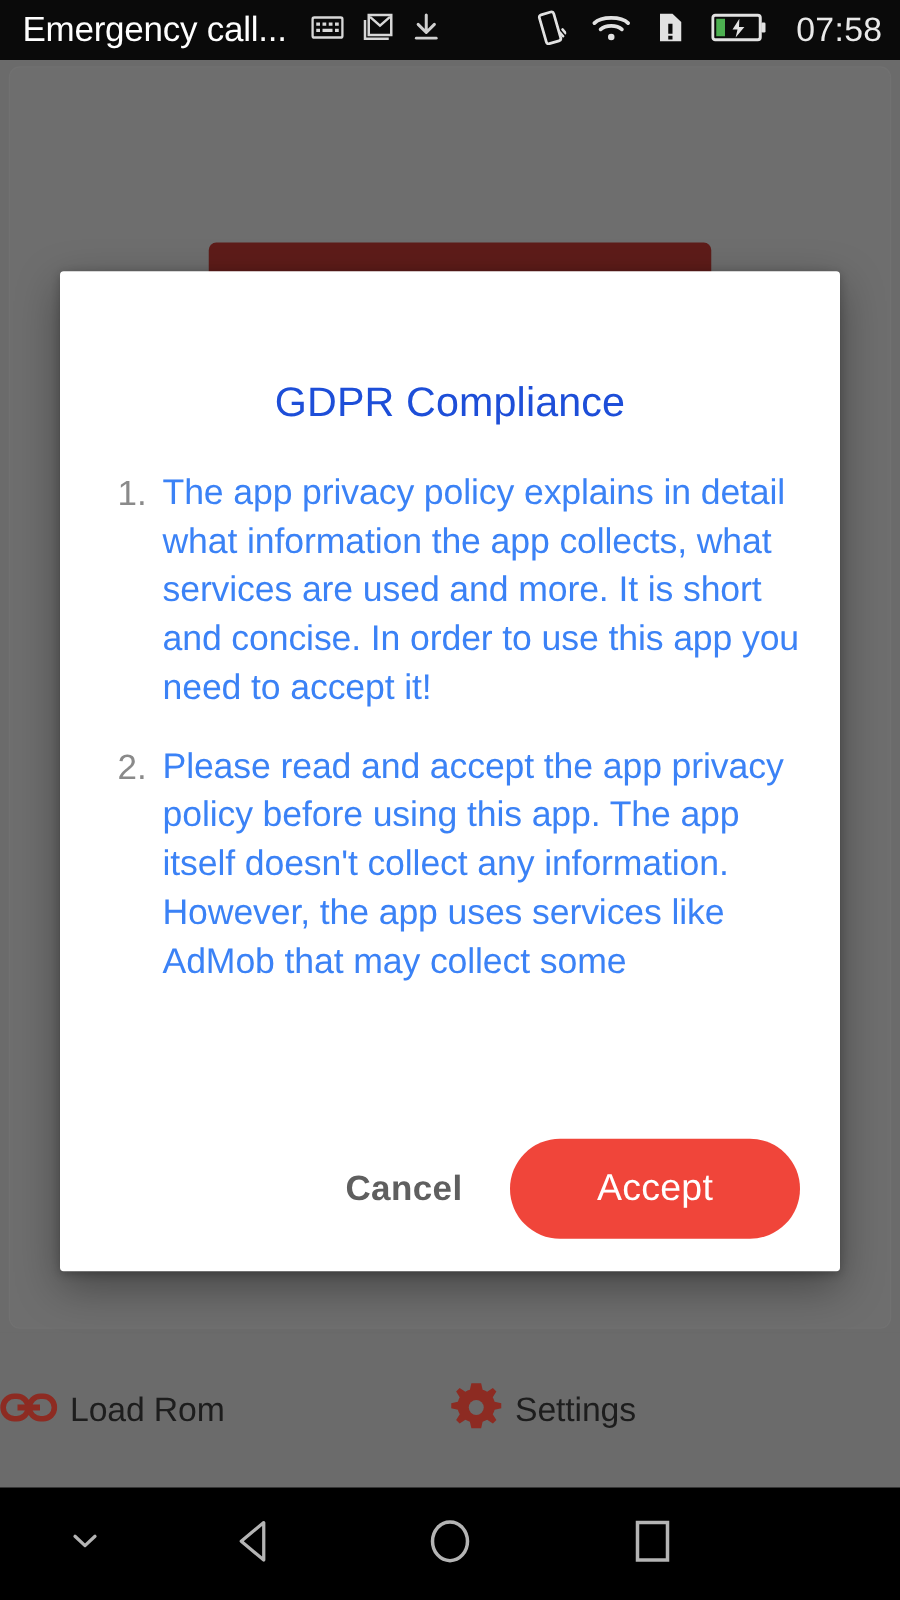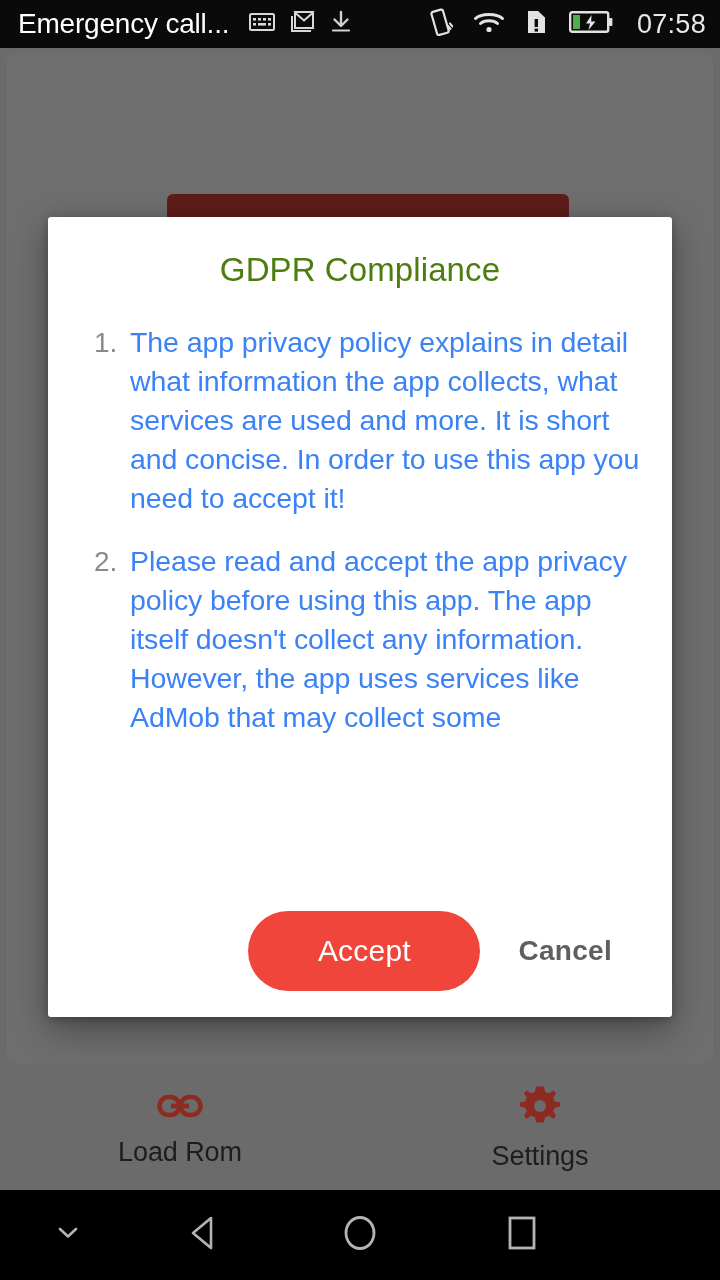--- a/index.html
+++ b/index.html
@@ -89,21 +89,21 @@
     position: absolute;
     left: 0; top: 1066px;
     width: 720px; height: 124px;
     background: #6b6b6b;
     display: flex;
     align-items: center;
   }
   .toolbar-item {
     flex: 1;
     display: flex;
-    flex-direction: column;
+    flex-direction: row;
     align-items: center;
     gap: 10px;
   }
   .toolbar-icon { display: block; }
   .toolbar-label {
     color: #1d1d1d;
     font-size: 27px;
     letter-spacing: -0.1px;
   }
 
@@ -144,24 +144,24 @@
     background: #ffffff;
     border-radius: 3px;
     z-index: 30;
     box-shadow: 0 12px 34px rgba(0,0,0,0.36),
                 0 2px 8px rgba(0,0,0,0.24);
     display: flex;
     flex-direction: column;
   }
 
   #dialog-title {
-    color: #4d7c0f;
+    color: #1d4ed8;
     font-size: 33px;
     text-align: center;
-    margin-top: 34px;
+    margin-top: 86px;
     letter-spacing: 0.1px;
   }
 
   #dialog-body {
     margin-top: 34px;
     padding: 0 32px 0 30px;
     flex: 1;
   }
 
   .numbered-list { list-style: none; }
@@ -353,22 +353,22 @@
         </li>
         <li class="numbered-item">
           <span class="item-number">2.</span>
           <span class="item-text">Please read and accept the app privacy policy before using this app. The app itself doesn't collect any information. However, the app uses services like AdMob that may collect some</span>
         </li>
       </ul>
 
     </div>
 
     <div id="dialog-actions">
+      <button id="cancel-button">Cancel</button>
       <button id="accept-button">Accept</button>
-      <button id="cancel-button">Cancel</button>
     </div>
   </div>
 
   <div id="nav-bar">
     <div class="nav-btn" id="nav-hide">
       <span>
         <svg width="26" height="18" viewBox="0 0 26 18">
           <path d="M5 5 L13 12.5 L21 5" fill="none" stroke="#b4b4b4" stroke-width="2.6" stroke-linecap="round" stroke-linejoin="round"></path>
         </svg>
       </span>

